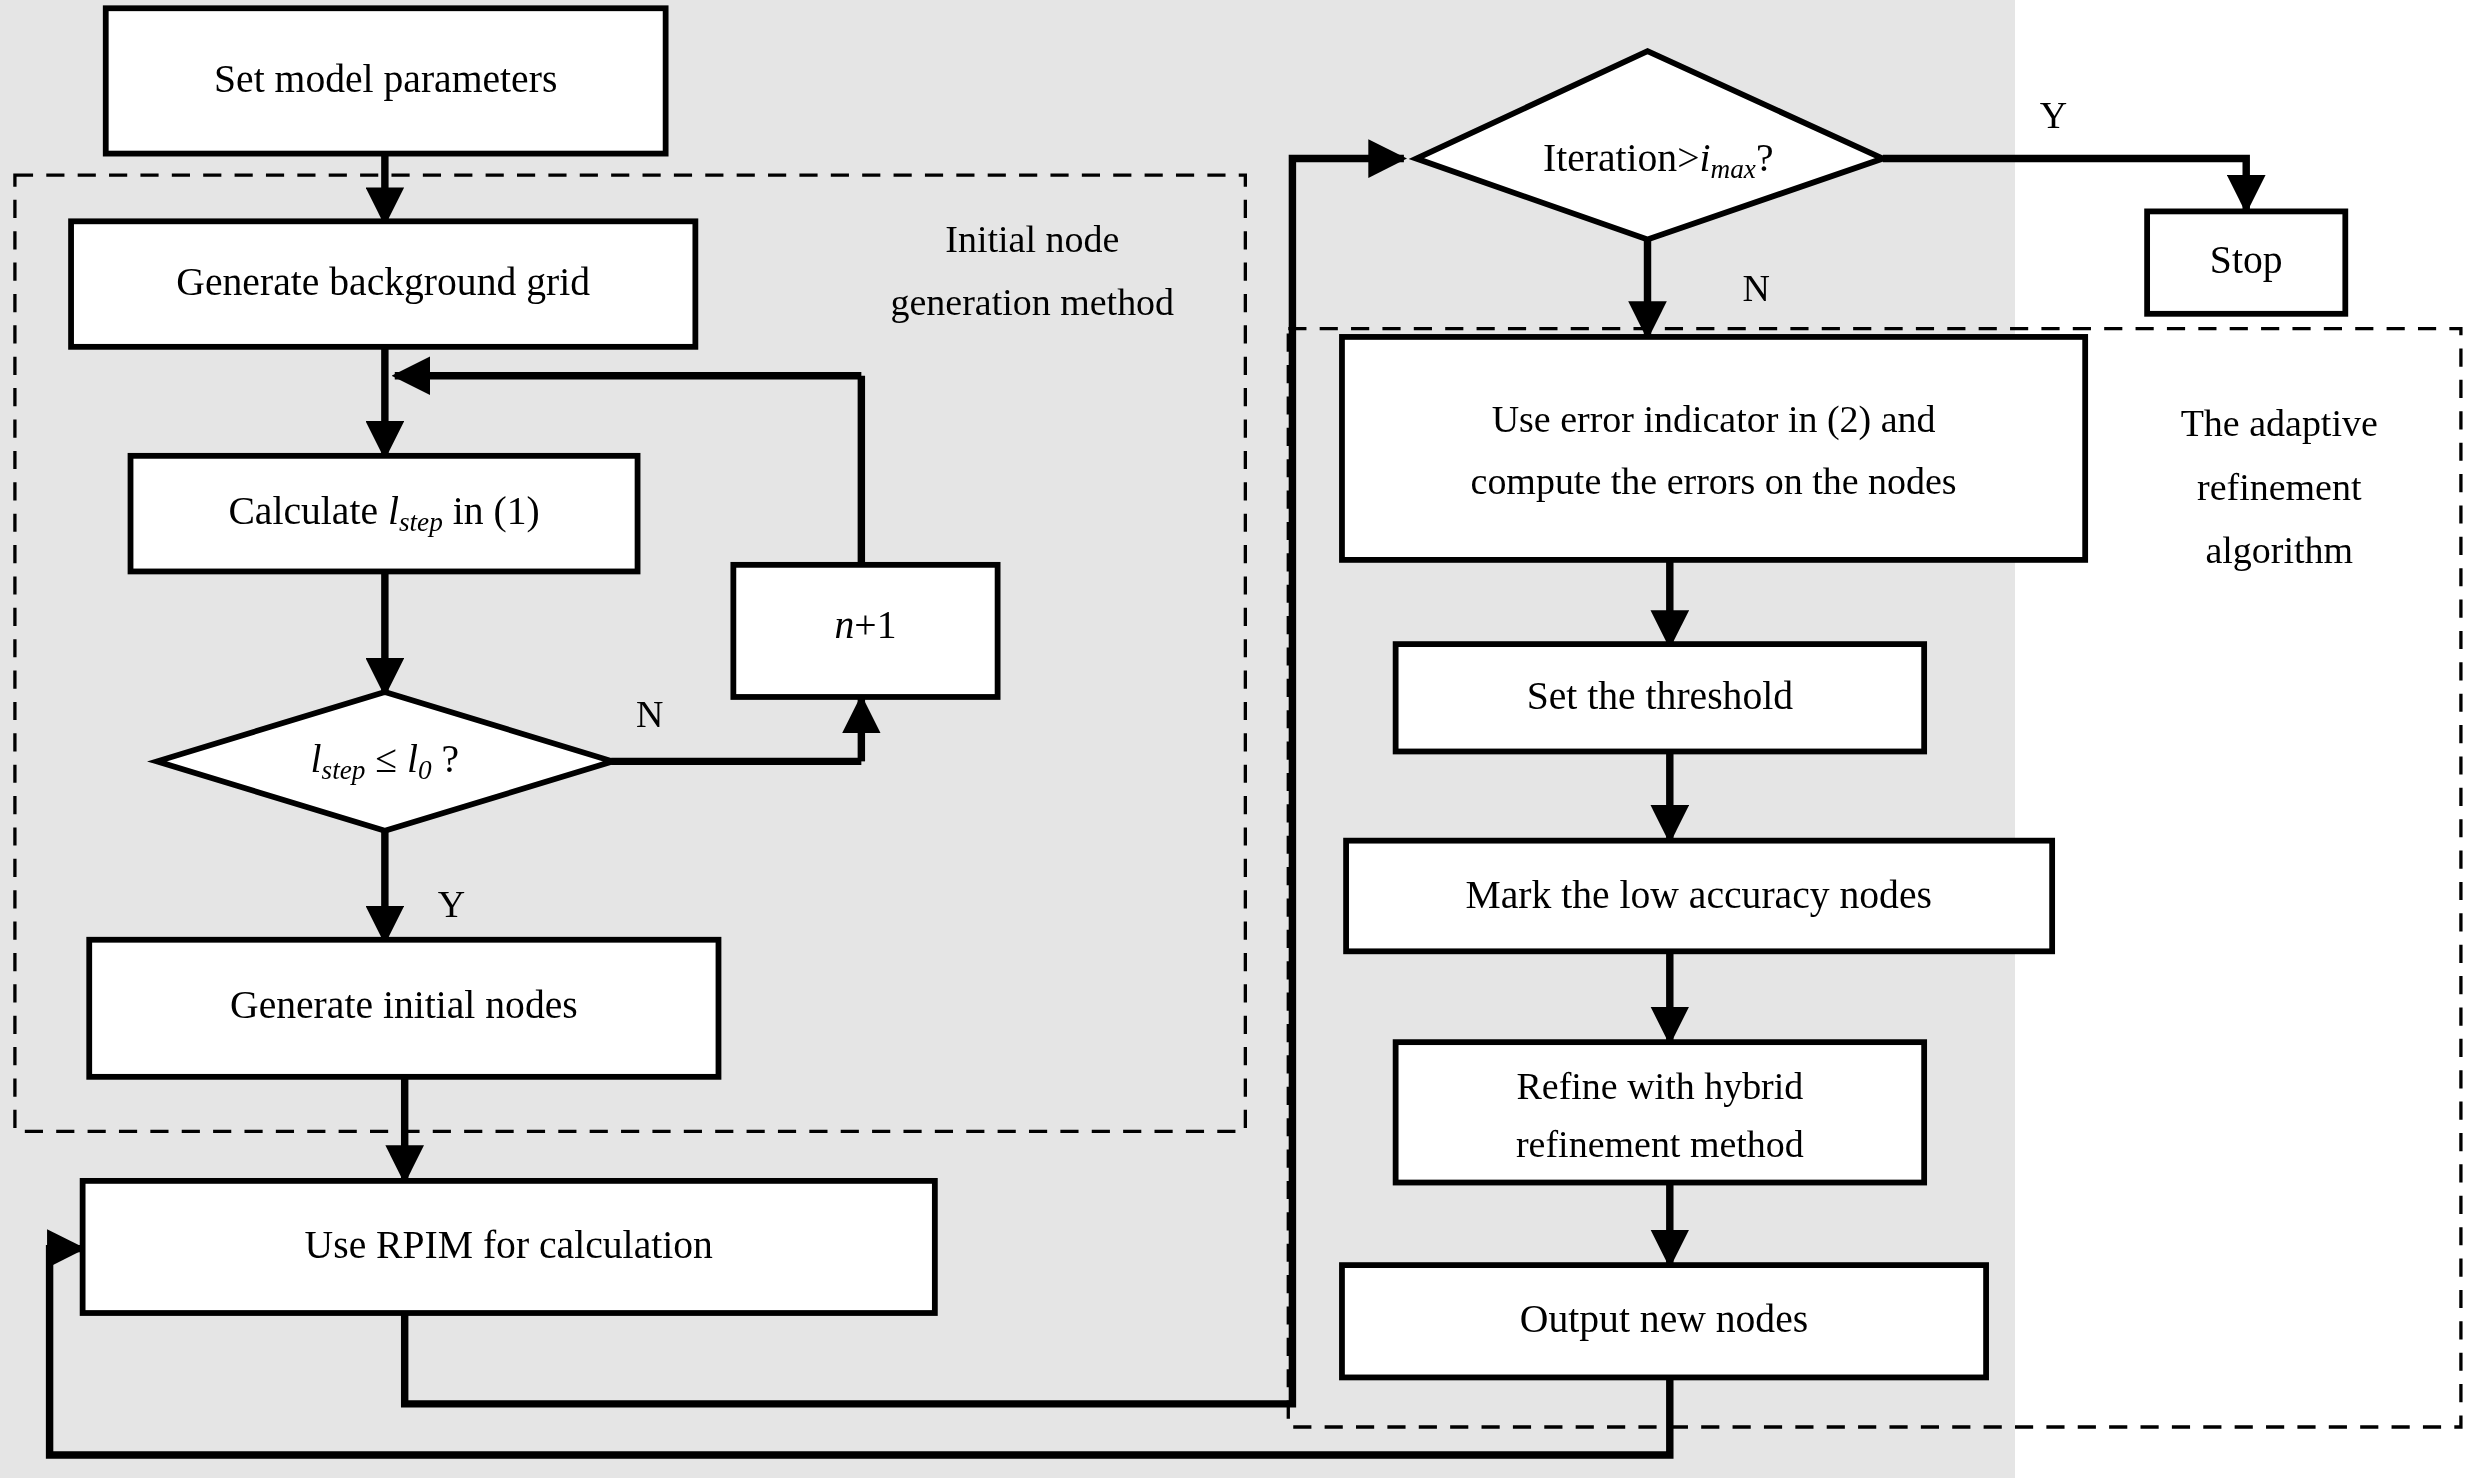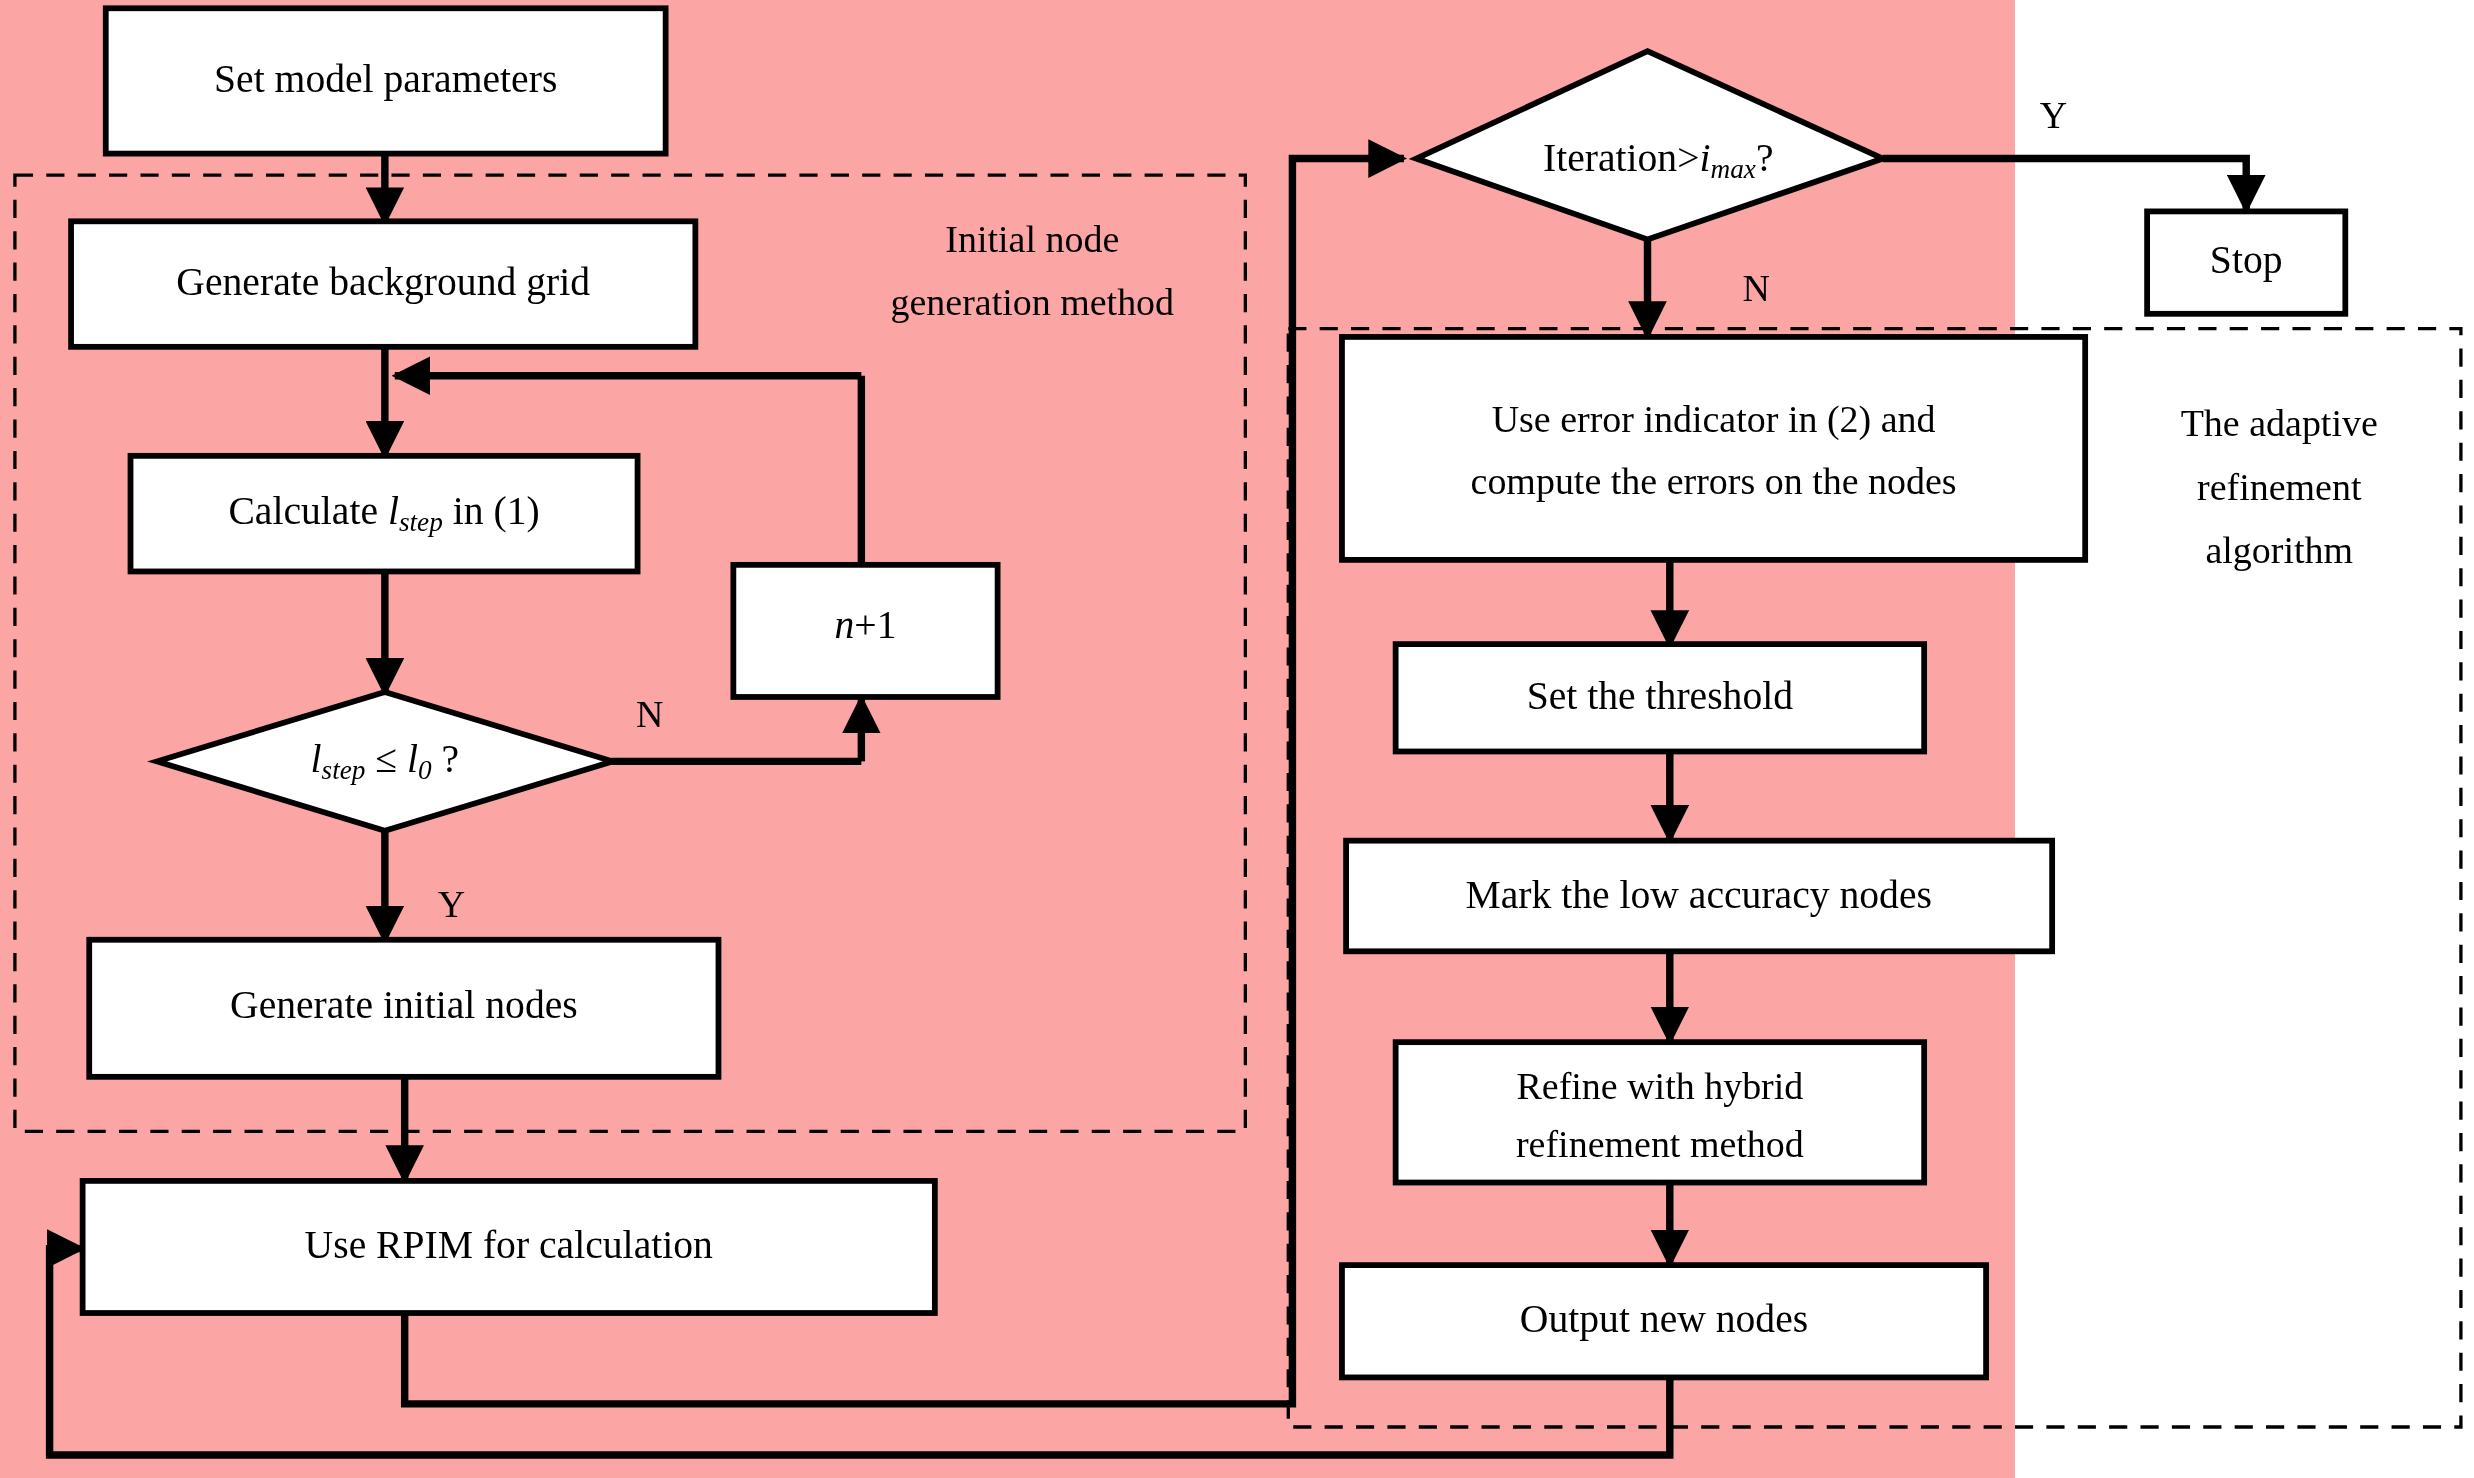--- a/index.html
+++ b/index.html
@@ -1,16 +1,16 @@
 <!DOCTYPE html>
 <html style="font-size:13.2px"><head>
 <meta charset="utf-8">
 <style>
   html,body{margin:0;padding:0;background:#ffffff;}
-  #stage{position:relative;width:2015px;height:1479px;background:#fca5a5;
+  #stage{position:relative;width:2015px;height:1479px;background:#e5e5e5;
          font-family:"Liberation Serif","DejaVu Serif",serif;}
   svg{position:absolute;left:0;top:0;width:2475px;height:1479px;}
   .node-text{font-family:"Liberation Serif","DejaVu Serif",serif;
              fill:#000;text-anchor:middle;dominant-baseline:middle;}
   .t48{font-size:48px;}
   .t46{font-size:46px;}
   .lbl{font-family:"Liberation Serif","DejaVu Serif",serif;font-size:46px;fill:#000;}
   .ital{font-style:italic;}
   .sub{font-size:33px;font-style:italic;}
   .boxrect{fill:#ffffff;stroke:#000000;stroke-width:7;}

